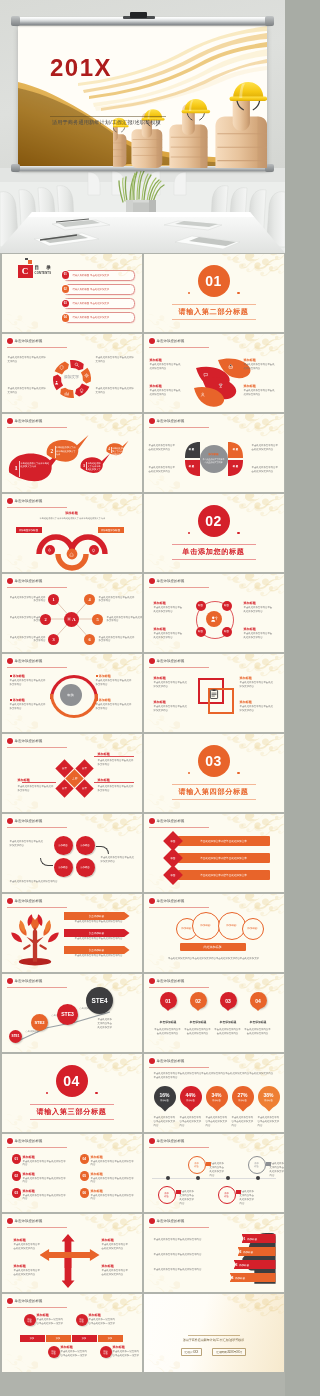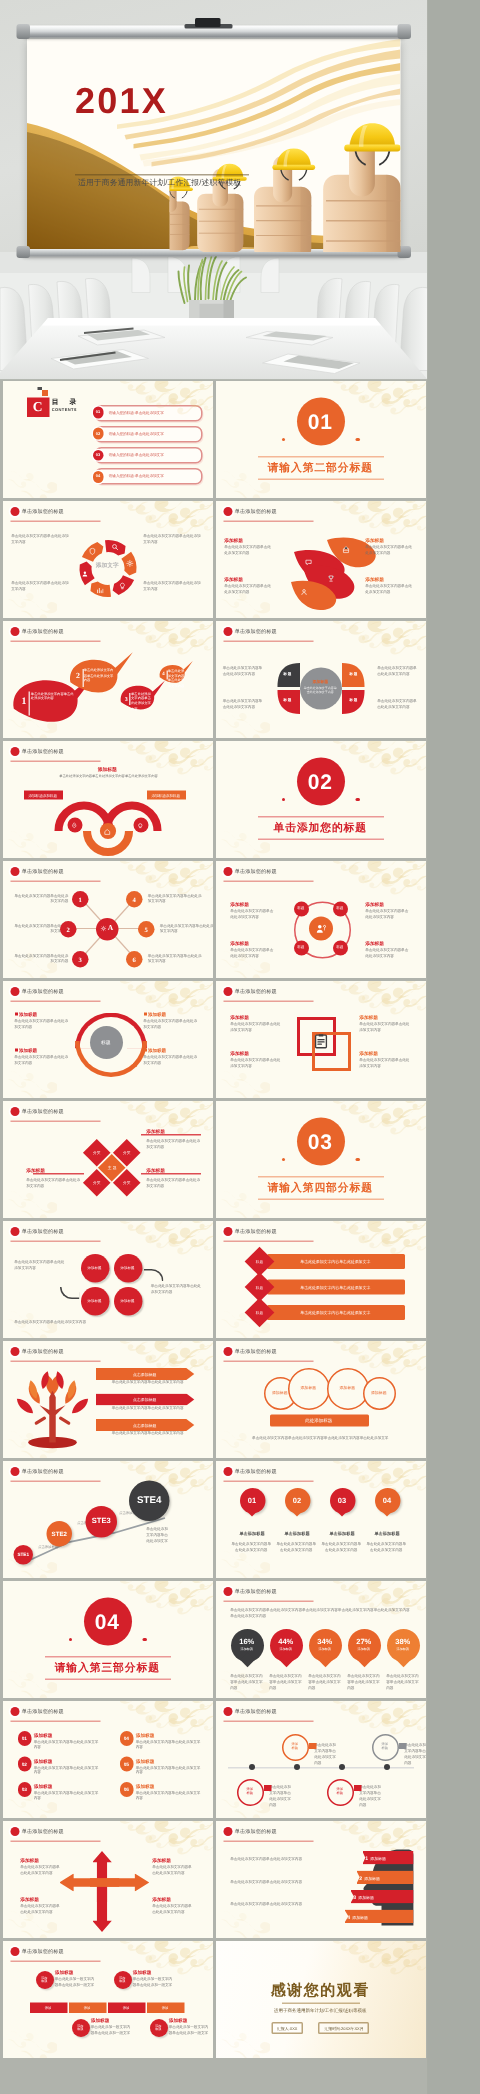--- a/index.html
+++ b/index.html
@@ -2645,21 +2645,20 @@
                 <path d="M34 14c-6 1-10 4-13 8-3 4-7 7-12 7-4 0-7-2-7-6 0-3 2-5 5-5 2 0 4 2 4 4 0 1-1 3-3 3 1 1 2 1 3 1 4 0 7-3 10-7 3-4 7-6 13-5z"></path>
               </g>
               <g transform="translate(36 4) scale(0.7)" opacity=".16">
                 <path d="M30 0c-7 0-13 3-17 8-4 5-9 9-15 9-5 0-9-3-9-7 0-4 3-7 7-7 3 0 6 2 6 5 0 2-2 4-4 4 1 1 3 2 5 2 5 0 9-4 13-9C20 1 24-1 30 0z"></path>
                 <path d="M34 14c-6 1-10 4-13 8-3 4-7 7-12 7-4 0-7-2-7-6 0-3 2-5 5-5 2 0 4 2 4 4 0 1-1 3-3 3 1 1 2 1 3 1 4 0 7-3 10-7 3-4 7-6 13-5z"></path>
               </g>
             </g>
           </svg>
         </div>
         <div class="thx-bg"></div>
-        <div class="thx-t">感谢您的观看</div>
         <div class="thx-rule"></div>
         <div class="thx-s">适用于商务通用新年计划/工作汇报/述职等模板</div>
         <div class="thx-tags">
           <span class="thx-tag">汇报人:XXX</span>
           <span class="thx-tag">汇报时间:20XX年XX月</span>
         </div>
       </div>
     </div>
 </div>
 

